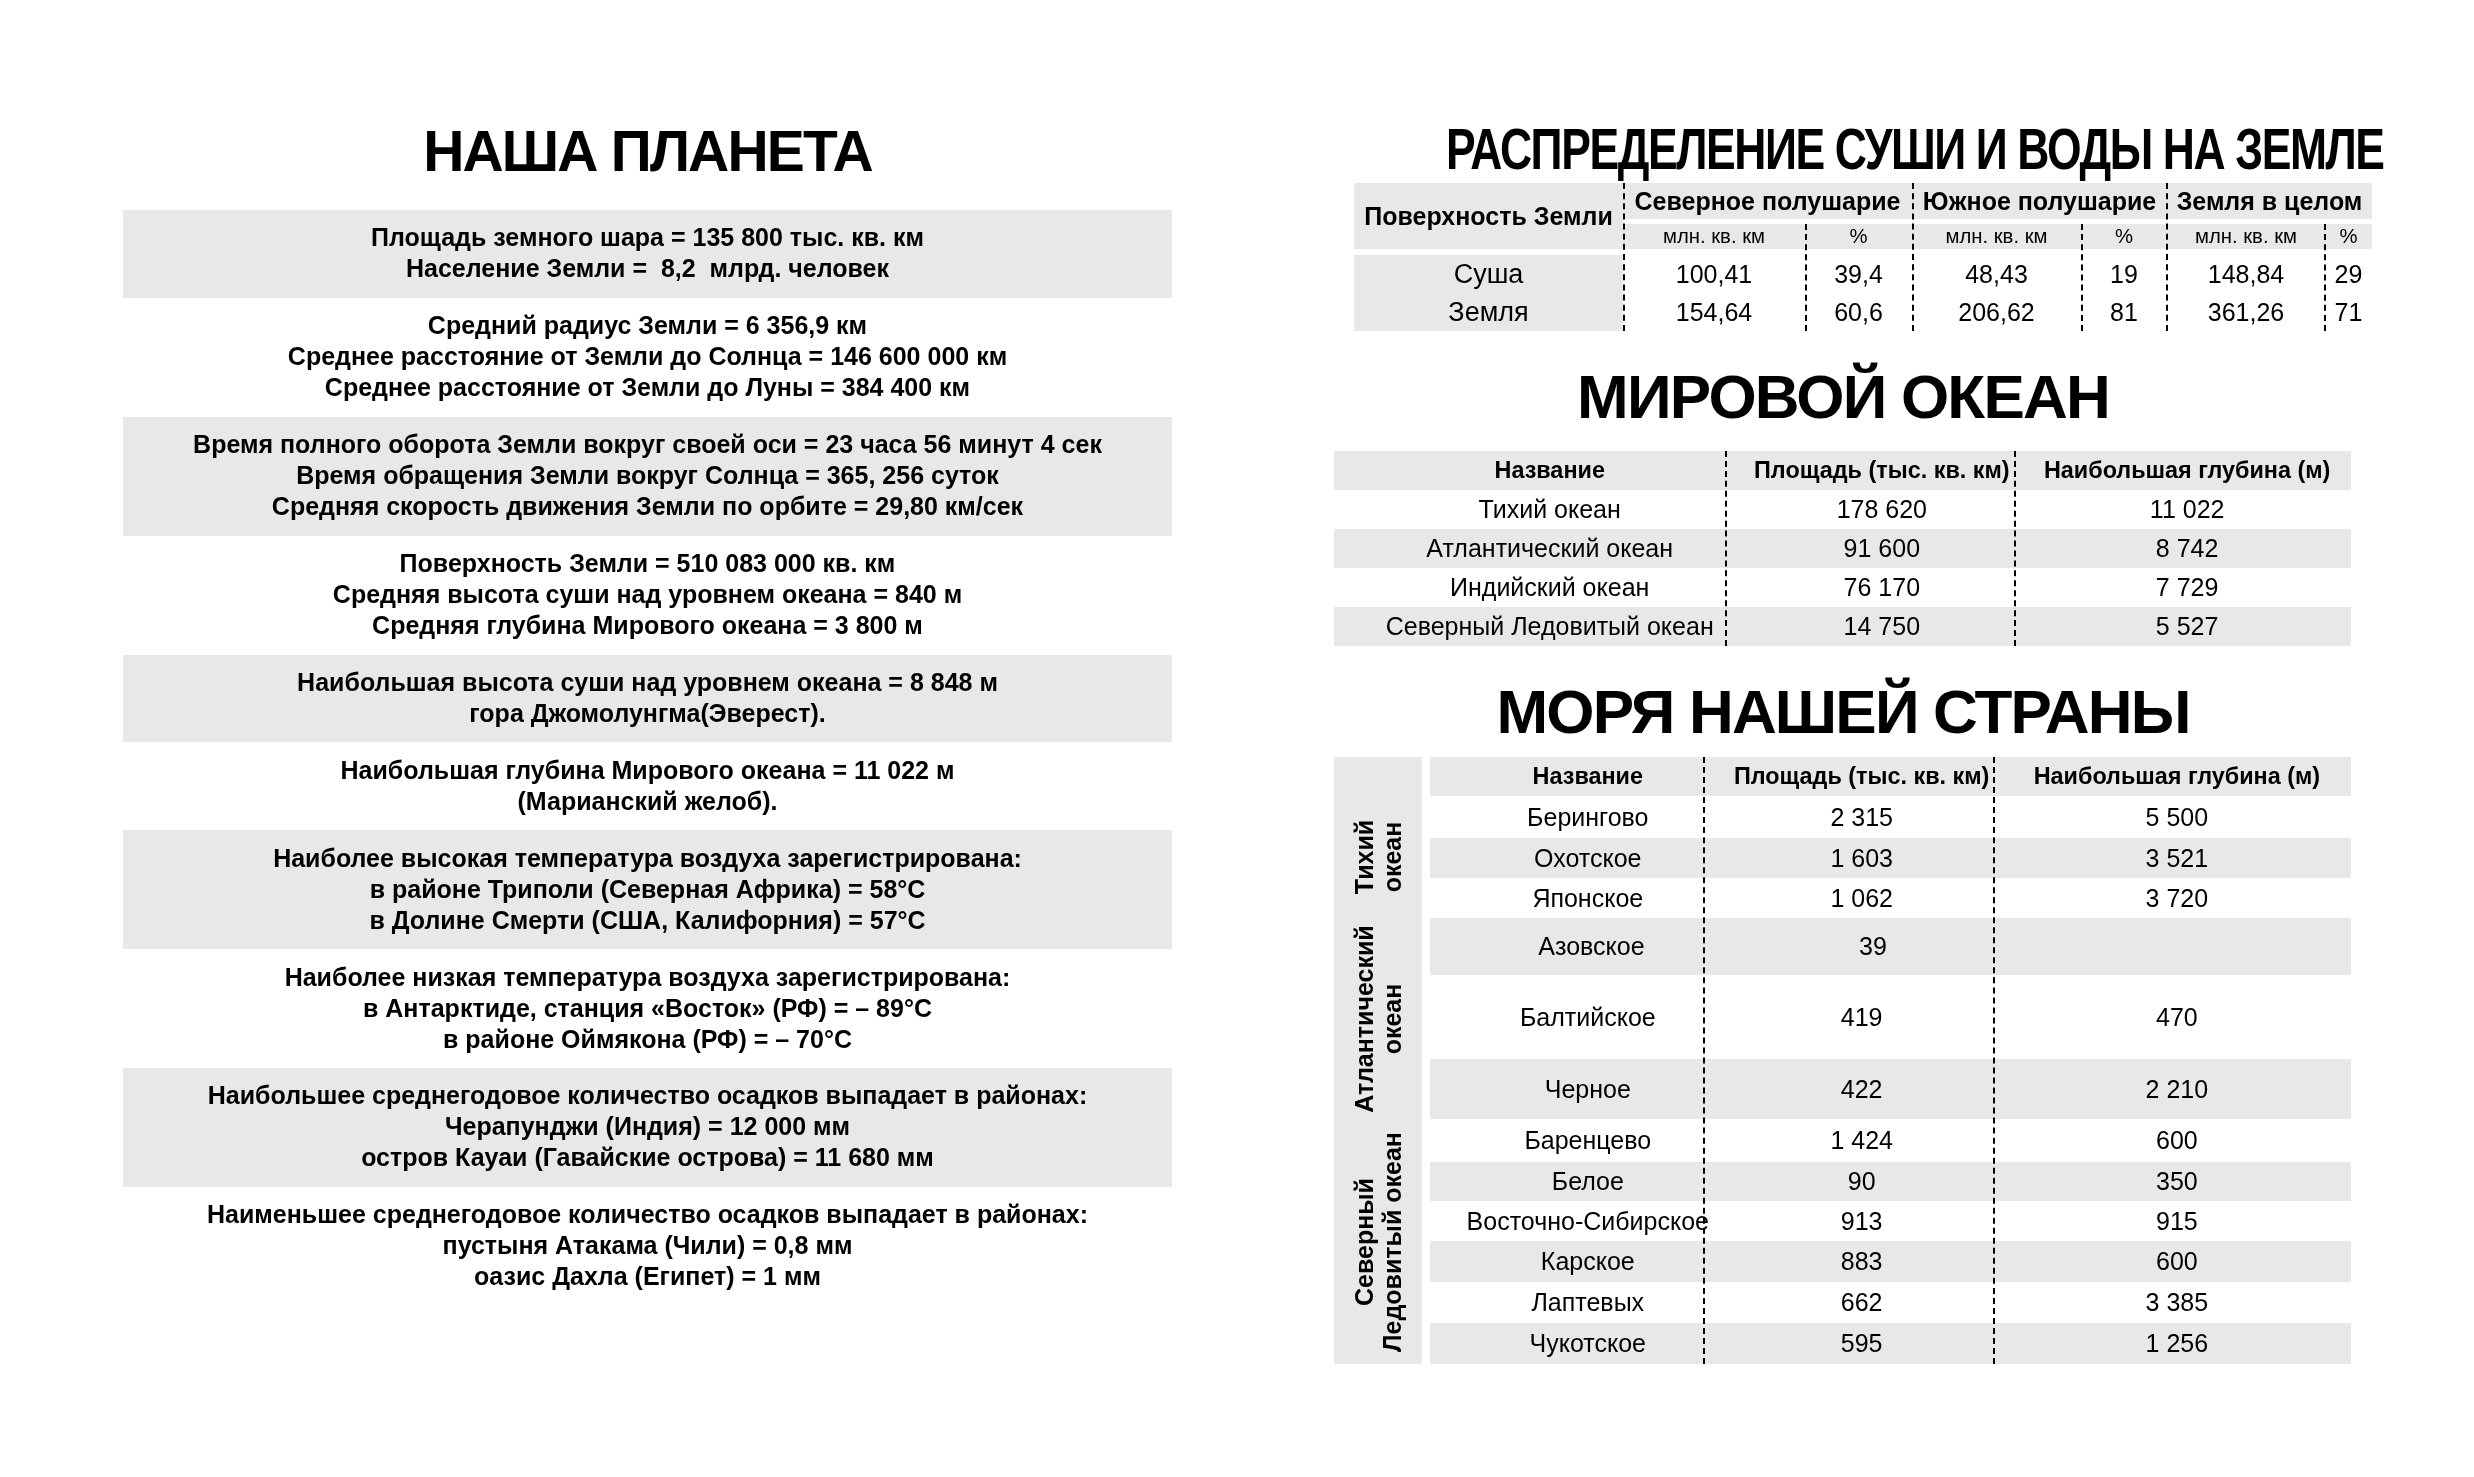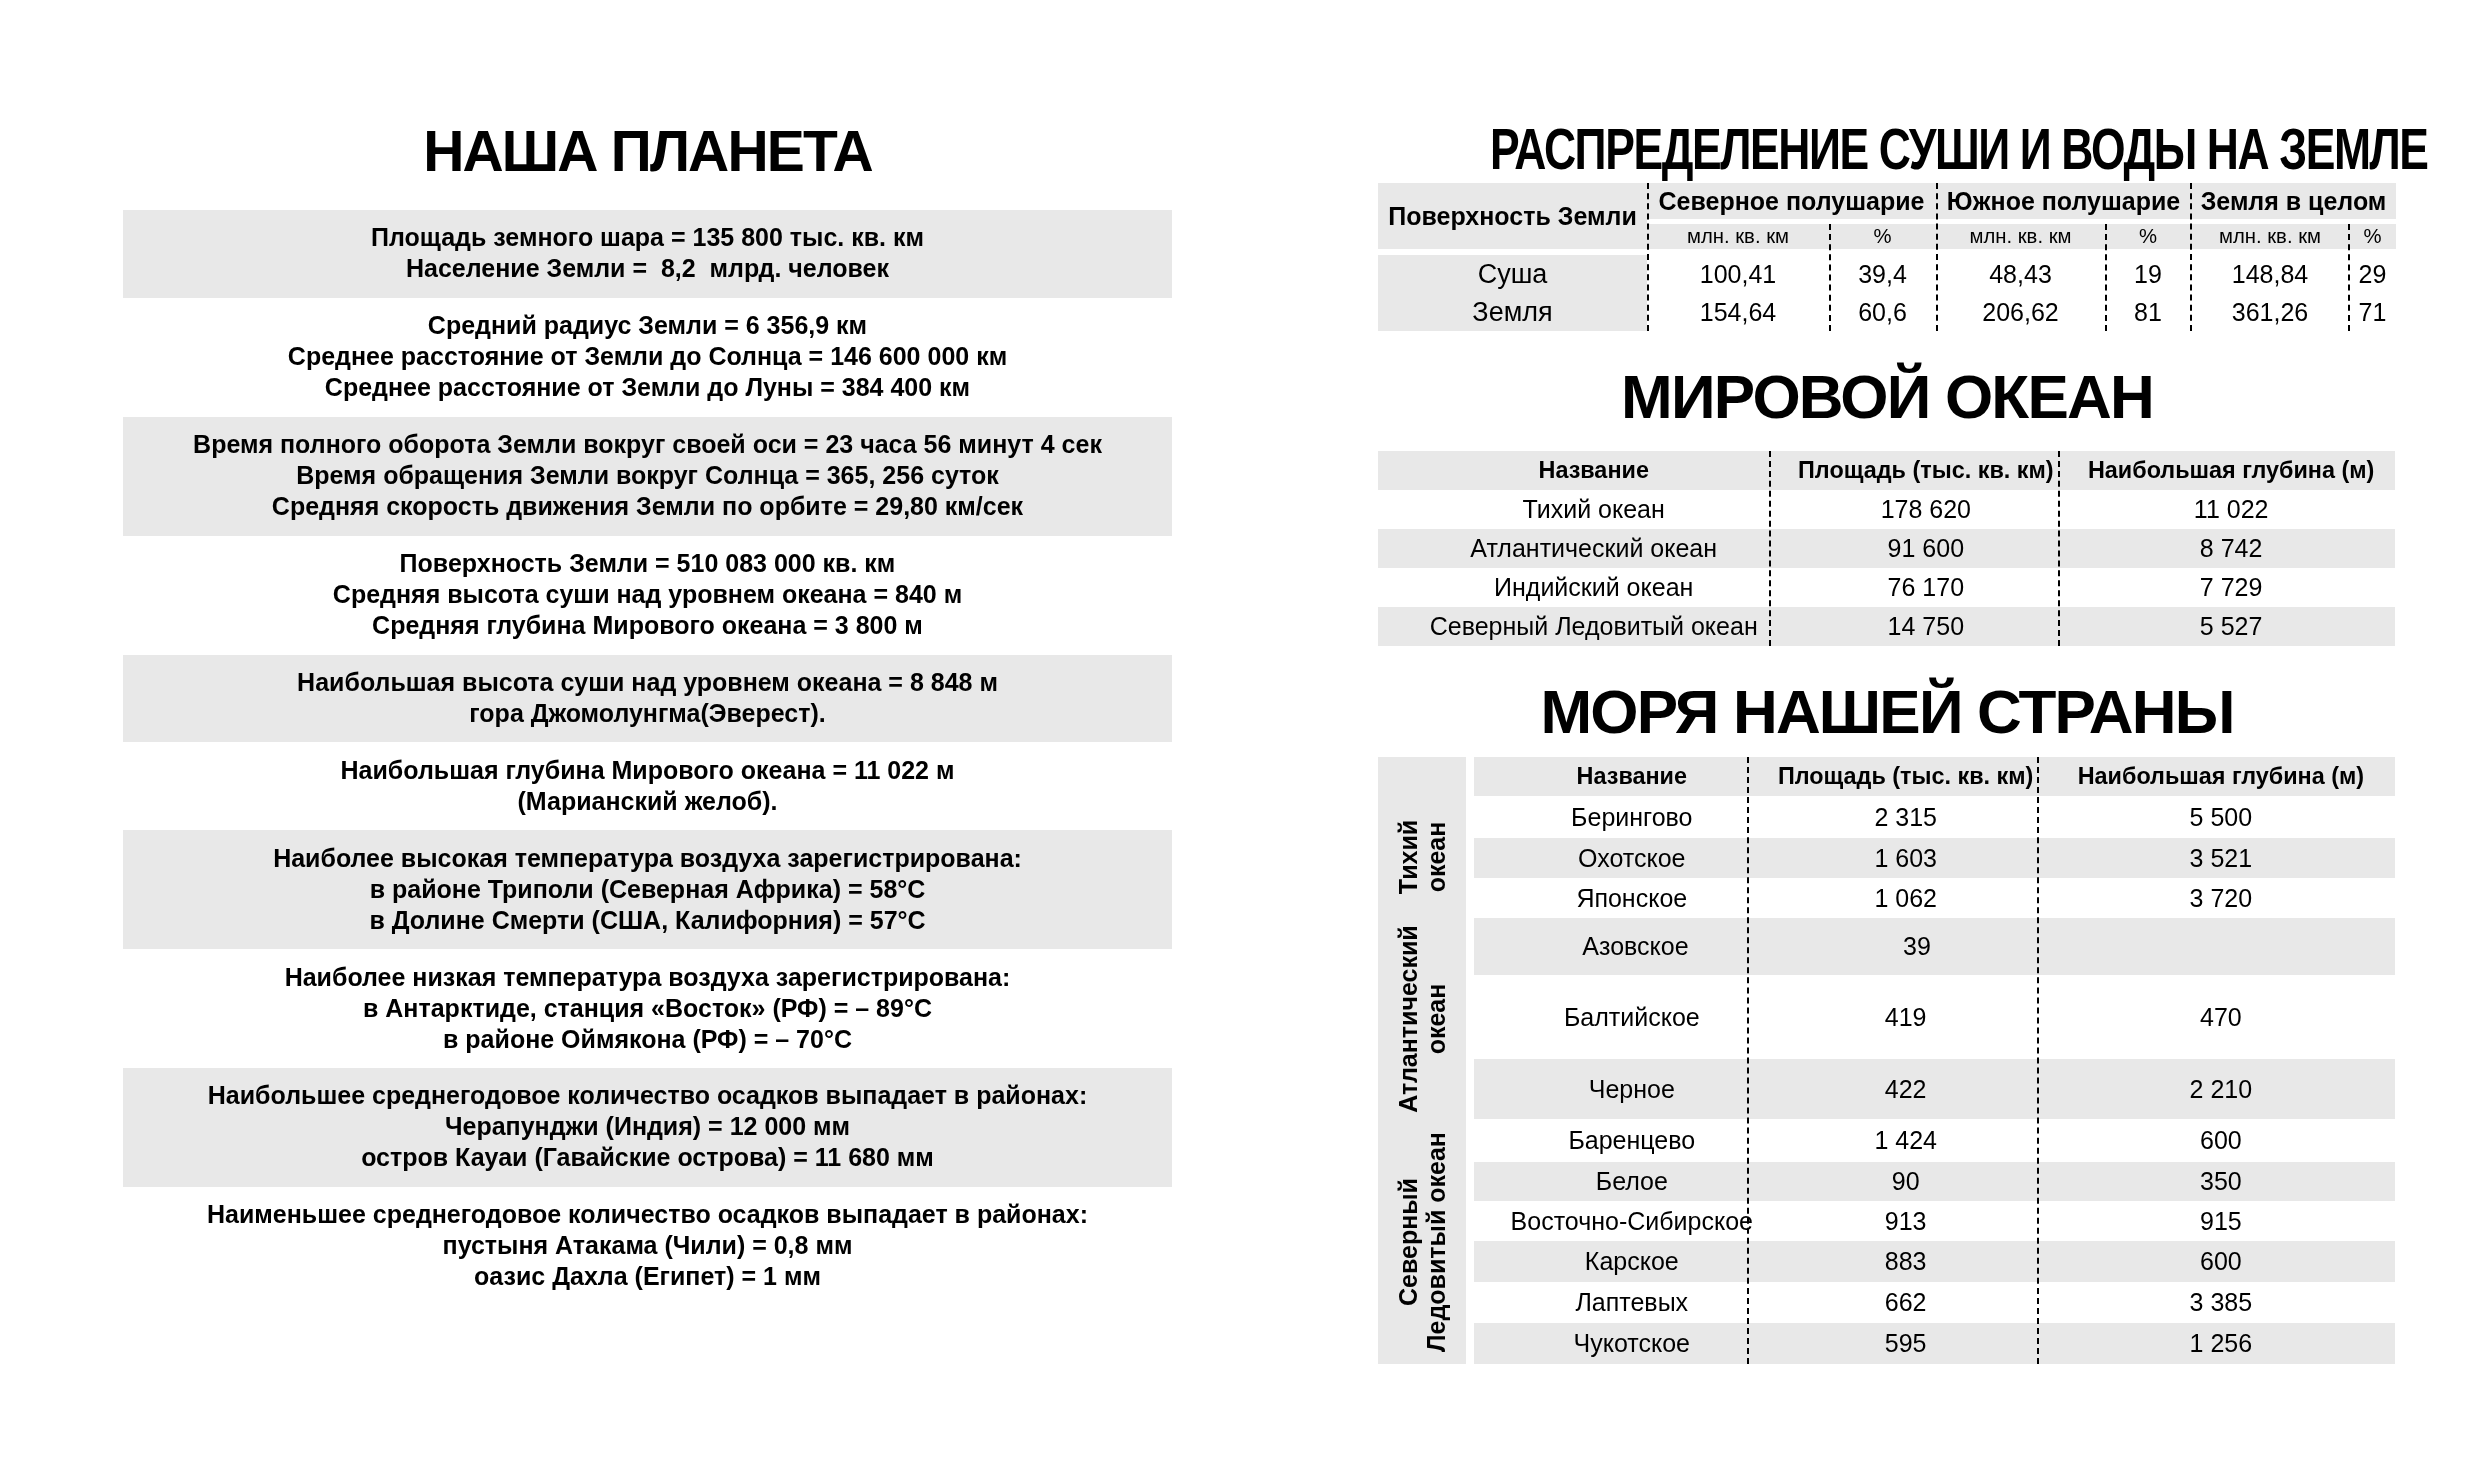--- a/index.html
+++ b/index.html
@@ -7,33 +7,33 @@
   .page{position:absolute;inset:0;background:#fff;overflow:hidden;}
 
   
   .left-panel{position:absolute;left:123px;top:123px;width:1049px;}
   .big-title{font-size:57px;line-height:57px;font-weight:700;text-align:center;letter-spacing:-1.8px;margin:0 0 30px 0;white-space:nowrap;}
   .fact-block{width:100%;padding:12.3px 18.5px 13.6px 18.5px;box-sizing:border-box;text-align:center;}
   .fact-block.gray{background:#e8e8e8;}
   .fact-line{font-size:25px;line-height:31px;font-weight:700;white-space:pre-wrap;}
 
   
-  .right-panel{position:absolute;left:1378px;top:121px;width:1018px;}
+  .right-panel{position:absolute;left:1334px;top:121px;width:1018px;}
   .rtitle{font-weight:700;text-align:center;letter-spacing:-1.8px;margin:0;white-space:nowrap;}
   .rtitle.t1t{font-size:57px;line-height:57px;transform:scaleX(0.78);transform-origin:center;}
   .rtitle.t2t{font-size:62px;line-height:62px;margin-top:35px;}
   .rtitle.t3t{font-size:62px;line-height:62px;margin-top:35px;}
 
   .vline{position:absolute;top:0;bottom:0;width:0;border-left:2.5px dashed #000;}
   .vline.partial{top:41px;}
 
   
   .t1{position:relative;margin-top:5px;width:1017px;display:grid;
       grid-template-columns:269px 182px 107px 169px 86px 158px 47px;
-      grid-template-rows:36px 5px 25px 6.2px 38px 38px;}
+      grid-template-rows:36px 5px 25px 6.2px 38px 38px;margin-left:20px;}
   .t1 .cell{display:flex;align-items:center;justify-content:center;}
   .t1 .gray{background:#e8e8e8;}
   .t1 .hgroup{font-size:25px;font-weight:700;}
   .t1 .hsub{font-size:20.3px;font-weight:400;}
   .t1 .surface{grid-area:1/1/4/2;font-size:25px;font-weight:700;}
   .t1 .labelbody{grid-area:5/1/7/2;display:flex;flex-direction:column;}
   .t1 .labelbody .lrow{height:38px;display:flex;align-items:center;justify-content:center;font-size:27px;}
   .t1 .data{font-size:25px;}
 
   

